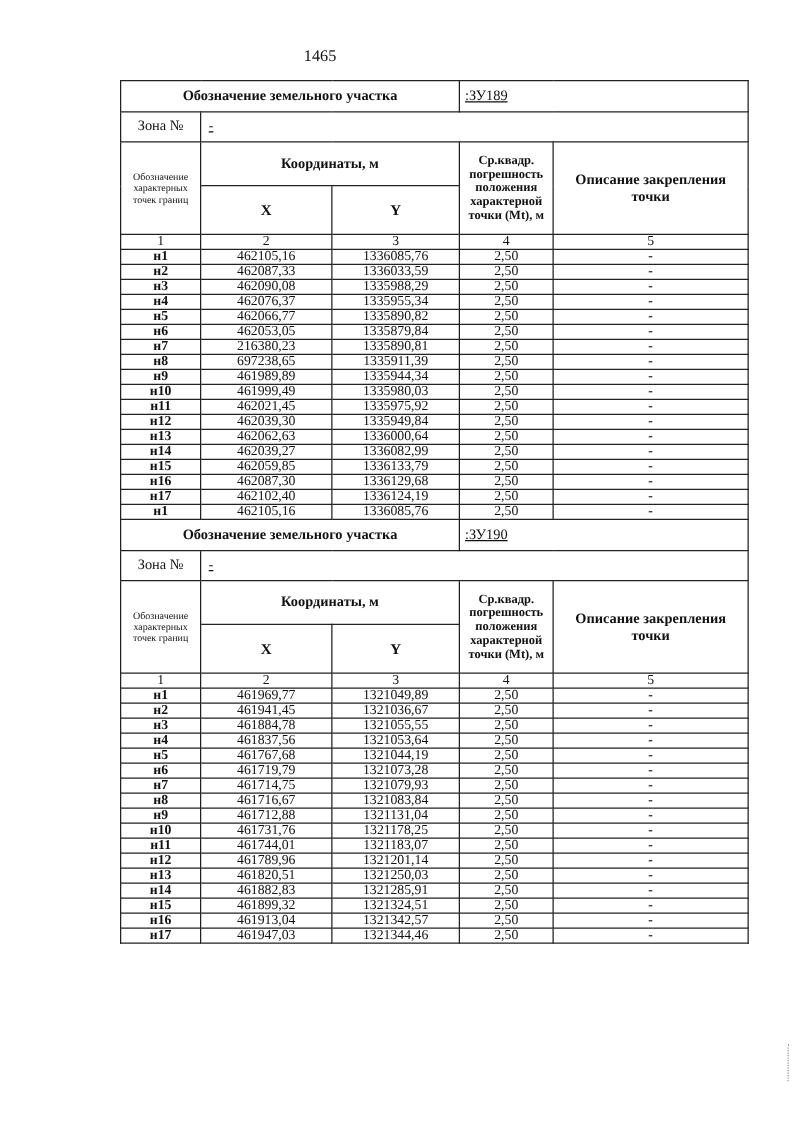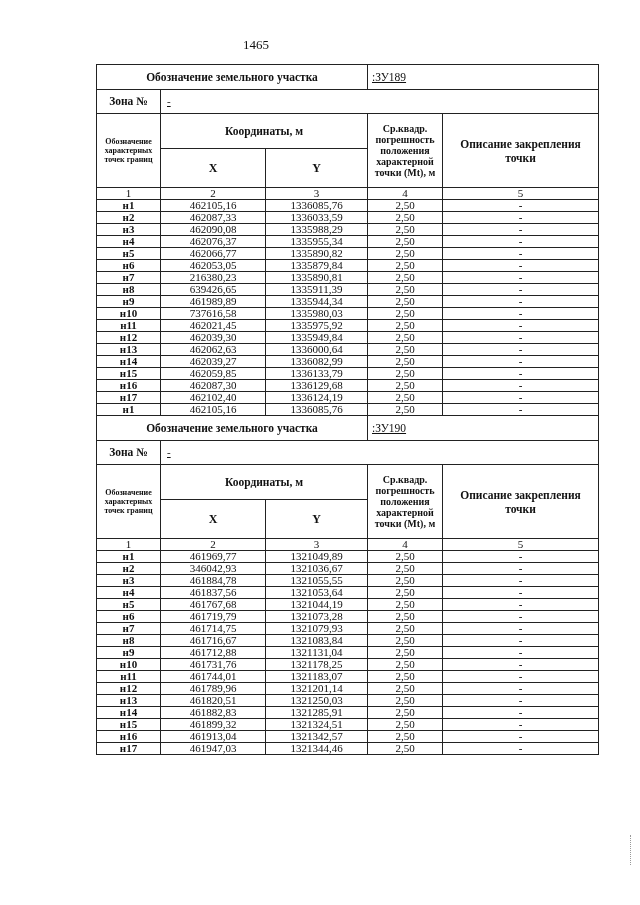--- a/index.html
+++ b/index.html
@@ -6,23 +6,23 @@
   body { width: 640px; height: 905px; position: relative; overflow: hidden;
          font-family: "Liberation Serif", serif; color: #111; }
   .page-number { position: absolute; top: 37px; left: 0; width: 512px; text-align: center;
                  font-size: 13px; }
   .sheet { position: absolute; left: 96px; top: 64px; width: 502px; }
   table { border-collapse: collapse; width: 502px; table-layout: fixed; }
   td { border: 1px solid #222; padding: 0; text-align: center; font-size: 11px;
        line-height: 11px; height: 11px; overflow: hidden; white-space: nowrap; }
   .title-cell { font-weight: bold; font-size: 11.5px; height: 24px; }
   .value-cell { text-align: left; padding-left: 4px; text-decoration: underline; font-size: 11.5px; margin-top: 20px; }
-  .zone-label { font-weight: bold; font-size: 11.5px; height: 23px; }
+  .zone-label { font-weight: normal; font-size: 11.5px; height: 23px; }
   .zone-value { text-align: left; padding-left: 6px; text-decoration: underline; }
-  .hdr-small { font-weight: bold; font-size: 8px; line-height: 9px; white-space: normal; }
+  .hdr-small { font-weight: normal; font-size: 8px; line-height: 9px; white-space: normal; }
   .hdr-big { font-weight: bold; font-size: 11.5px; }
   .hdr-mid { font-weight: bold; font-size: 10px; line-height: 11px; white-space: normal; }
   .hdr-xy { font-weight: bold; font-size: 12px; height: 38px; }
   .coords-hdr { height: 34px; text-align: center; }
   .num-row td { height: 11px; }
   .pt { font-weight: bold; }
   .dash { font-weight: bold; }
   .margin-mark { position: absolute; left: 630px; top: 835px; width: 2px; height: 30px;
                  border-left: 1px dotted #999; }
 </style>
@@ -118,37 +118,37 @@
   <tr>
     <td class="pt">н7</td>
     <td>216380,23</td>
     <td>1335890,81</td>
     <td>2,50</td>
     <td class="dash">-</td>
   </tr>
 
   <tr>
     <td class="pt">н8</td>
-    <td>639426,65</td>
+    <td>697238,65</td>
     <td>1335911,39</td>
     <td>2,50</td>
     <td class="dash">-</td>
   </tr>
 
   <tr>
     <td class="pt">н9</td>
     <td>461989,89</td>
     <td>1335944,34</td>
     <td>2,50</td>
     <td class="dash">-</td>
   </tr>
 
   <tr>
     <td class="pt">н10</td>
-    <td>737616,58</td>
+    <td>461999,49</td>
     <td>1335980,03</td>
     <td>2,50</td>
     <td class="dash">-</td>
   </tr>
 
   <tr>
     <td class="pt">н11</td>
     <td>462021,45</td>
     <td>1335975,92</td>
     <td>2,50</td>
@@ -240,21 +240,21 @@
   <tr>
     <td class="pt">н1</td>
     <td>461969,77</td>
     <td>1321049,89</td>
     <td>2,50</td>
     <td class="dash">-</td>
   </tr>
 
   <tr>
     <td class="pt">н2</td>
-    <td>346042,93</td>
+    <td>461941,45</td>
     <td>1321036,67</td>
     <td>2,50</td>
     <td class="dash">-</td>
   </tr>
 
   <tr>
     <td class="pt">н3</td>
     <td>461884,78</td>
     <td>1321055,55</td>
     <td>2,50</td>

